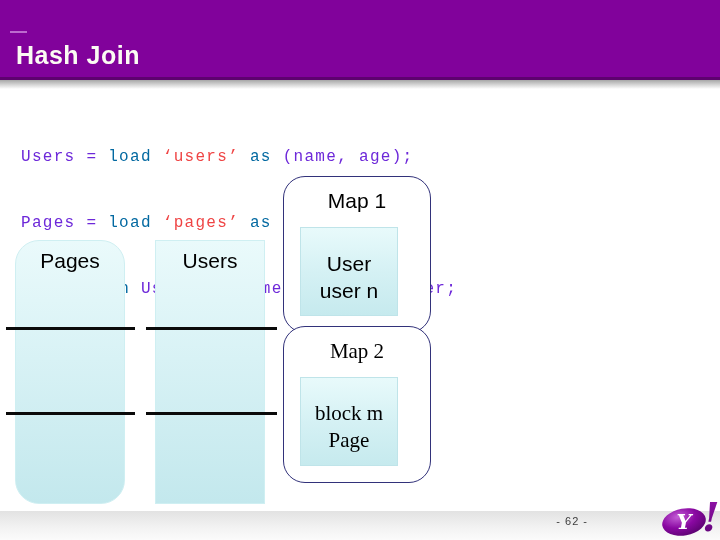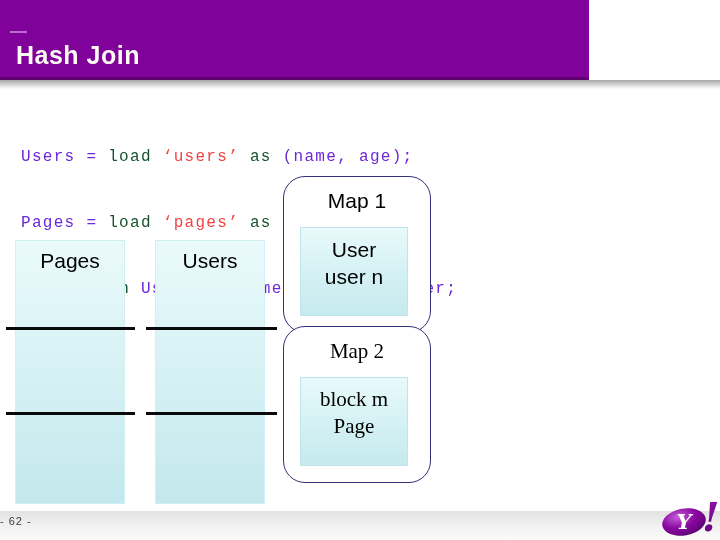--- a/index.html
+++ b/index.html
@@ -5,21 +5,21 @@
   html,body{margin:0;padding:0;background:#ffffff;}
   .slide{
     position:relative;
     width:720px;height:540px;
     background:#ffffff;
     overflow:hidden;
     font-family:"Liberation Sans", sans-serif;
   }
   
   .header{
-    position:absolute;left:0;top:0;width:589px;height:77px;
+    position:absolute;left:0;top:0;width:720px;height:77px;
     background:#81029B;
     border-bottom:3px solid #5E026F;
   }
   .header-tick{
     position:absolute;left:10px;top:31px;width:17px;height:2px;
     background:rgba(228,178,240,0.6);
   }
   .title{
     position:absolute;left:16px;top:41px;margin:0;
     font-size:25px;font-weight:bold;color:#FBFBF3;
@@ -29,30 +29,30 @@
     position:absolute;left:0;top:80px;width:720px;height:9px;
     background:linear-gradient(180deg, rgba(120,120,120,0.65), rgba(255,255,255,0));
   }
   
   .code{
     position:absolute;left:21px;top:102px;
     font-family:"Liberation Mono", monospace;
     font-size:16px;line-height:22px;letter-spacing:1.3px;
     white-space:pre;color:#1c1c1c;
   }
-  .tok-kw{color:#14532d;}
+  .tok-kw{color:#0369a1;}
   .tok-str{color:#ef4444;}
   .tok-plain{color:#6d28d9;}
   
   .column{
     position:absolute;top:240px;width:108px;height:262px;
     background:linear-gradient(180deg,#EAFAFB 0%, #D8F2F5 45%, #C3E8ED 100%);
     border:1px solid #CFEFF2;
   }
-  .col-pages{left:15px;}
+  .col-pages{left:15px;border-radius:24px;}
   .col-users{left:155px;}
   .column-label{
     margin-top:8px;text-align:center;
     font-size:21px;color:#000000;
   }
   .partition-line{
     position:absolute;height:3px;background:#0a0a0a;
   }
   .line-p1{left:6px;top:327px;width:129px;}
   .line-u1{left:146px;top:327px;width:131px;}
@@ -65,36 +65,36 @@
     border:1.5px solid #32327A;
     border-radius:22px;
   }
   .map1{top:176px;}
   .map2{top:326px;font-family:Liberation Serif, serif;}
   .map-title{
     margin-top:12px;text-align:center;
     font-size:21px;color:#000000;
   }
   .map-block{
-    position:absolute;left:16px;top:50px;width:108px;height:89px;
+    position:absolute;left:16px;top:50px;width:98px;height:89px;
     background:linear-gradient(180deg,#E8FAFB 0%, #D5F1F4 50%, #C6EAEE 100%);
     border:1px solid #BFE4E9;
     box-sizing:border-box;
     text-align:center;
     font-size:21px;line-height:27px;color:#000000;
-    padding-top:8px;
+    padding-top:22px;
   }
   
   .footer-band{
     position:absolute;left:0;top:511px;width:720px;height:29px;
     background:linear-gradient(180deg,#E2E2E2 0%, #F2F2F2 55%, #FBFBFB 100%);
   }
   .page-number{
     position:absolute;left:0;top:515px;width:588px;
-    text-align:left;font-size:11px;color:#3d3d3d;letter-spacing:1px;
+    text-align:right;font-size:11px;color:#3d3d3d;letter-spacing:1px;
   }
   .logo{
     position:absolute;left:658px;top:494px;width:60px;height:44px;
   }
 </style>
 </head>
 <body>
 
 <div class="slide">
 

